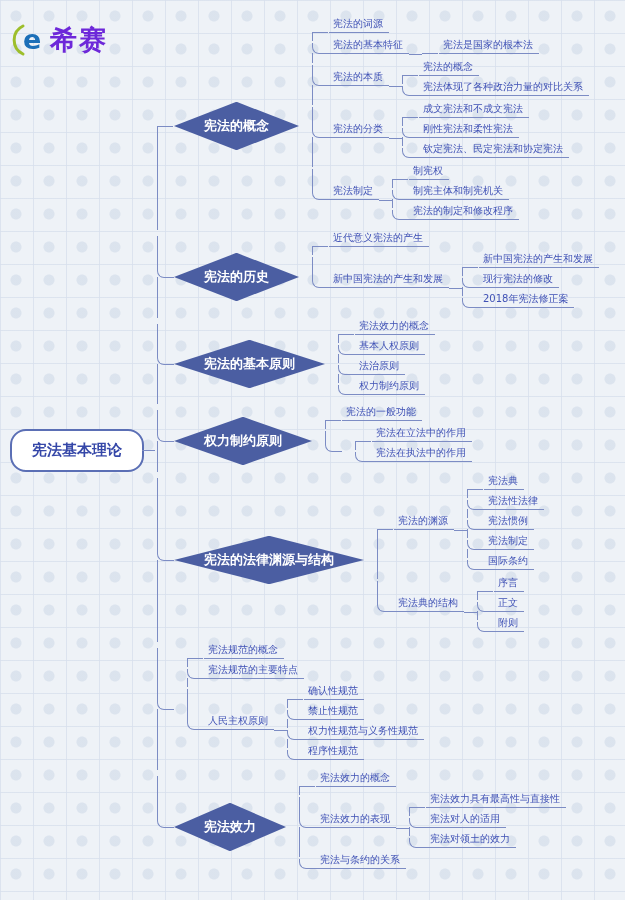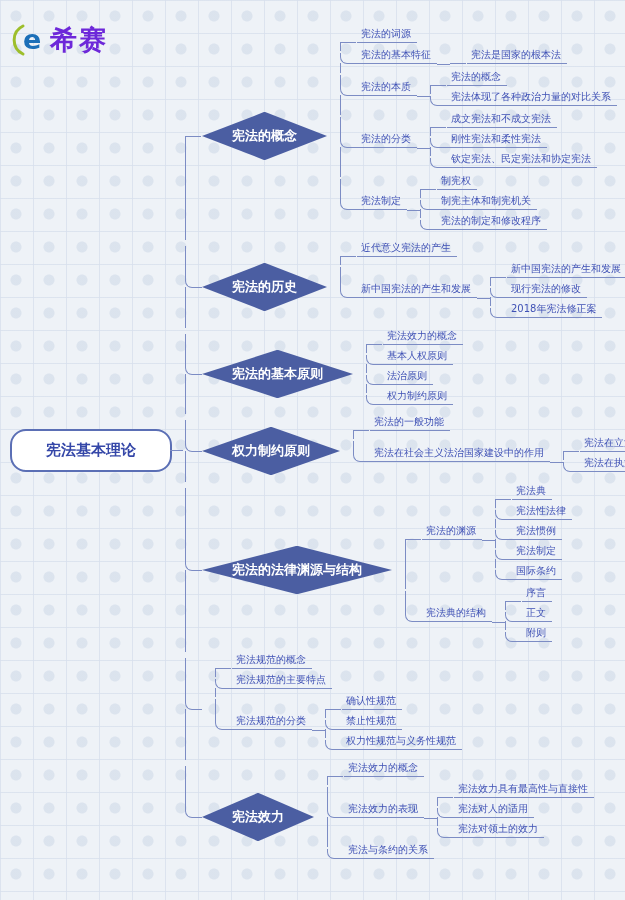--- a/index.html
+++ b/index.html
@@ -23,21 +23,21 @@
   .child{display:flex;align-items:center;position:relative;padding-left:17px;margin:1px 0}
   .child::before{content:"";position:absolute;left:0;top:0;height:50%;width:16px;
      border-left:1.5px solid #7c8cc4;border-bottom:1.5px solid #7c8cc4;border-bottom-left-radius:7px}
   .child:first-child::before{border-left:none;border-bottom-left-radius:0}
   .child::after{content:"";position:absolute;left:0;top:50%;height:50%;width:0;
      border-left:1.5px solid #7c8cc4}
   .child:last-child::after{display:none}
   .haskids::after{content:"";position:absolute;left:100%;top:50%;width:13px;height:0;
      border-top:1.5px solid #7c8cc4}
   .n0{background:#ffffff;border:2px solid #5b6fb5;border-radius:16px;
-      padding:10px 34px;color:#3547a8;font-size:15px;font-weight:bold}
+      padding:10px 20px;color:#3547a8;font-size:15px;font-weight:bold}
   .n1{background:#4b5ea2;color:#ffffff;font-size:13px;font-weight:bold;text-align:center;
       padding:17px 30px;clip-path:polygon(50% 0,100% 50%,50% 100%,0 50%);line-height:1.1}
   .n1.haskids::after{width:14px}
   .tnode{color:#3f51b5;font-size:10px;line-height:1.3;padding:2px 6px 2px 4px;
       border-bottom:1.4px solid #7c8cc4;top:-8px}
   .tnode.haskids::after{top:auto;bottom:-1.5px}
   .b-gap{margin:3px 0}
 </style>
 </head>
 <body>
@@ -204,21 +204,20 @@
           <div class="row">
             <div class="node n1 haskids">权力制约原则</div>
             <div class="children">
               <div class="child">
                 <div class="row">
                   <div class="node tnode">宪法的一般功能</div>
                 </div>
               </div>
               <div class="child">
                 <div class="row">
-                  <div class="node tnode haskids">宪法在社会主义法治国家建设中的作用</div>
                   <div class="children">
                     <div class="child">
                       <div class="row">
                         <div class="node tnode">宪法在立法中的作用</div>
                       </div>
                     </div>
                     <div class="child">
                       <div class="row">
                         <div class="node tnode">宪法在执法中的作用</div>
                       </div>
@@ -298,35 +297,40 @@
                   <div class="node tnode">宪法规范的概念</div>
                 </div>
               </div>
               <div class="child">
                 <div class="row">
                   <div class="node tnode">宪法规范的主要特点</div>
                 </div>
               </div>
               <div class="child">
                 <div class="row">
-                  <div class="node tnode haskids">宪法规范的分类</div>
+                  <div class="node tnode haskids">人民主权原则</div>
                   <div class="children">
                     <div class="child">
                       <div class="row">
                         <div class="node tnode">确认性规范</div>
                       </div>
                     </div>
                     <div class="child">
                       <div class="row">
                         <div class="node tnode">禁止性规范</div>
                       </div>
                     </div>
                     <div class="child">
                       <div class="row">
                         <div class="node tnode">权力性规范与义务性规范</div>
+                      </div>
+                    </div>
+                    <div class="child">
+                      <div class="row">
+                        <div class="node tnode">程序性规范</div>
                       </div>
                     </div>
                   </div>
                 </div>
               </div>
             </div>
           </div>
         </div>
         <div class="child b-gap">
           <div class="row">

